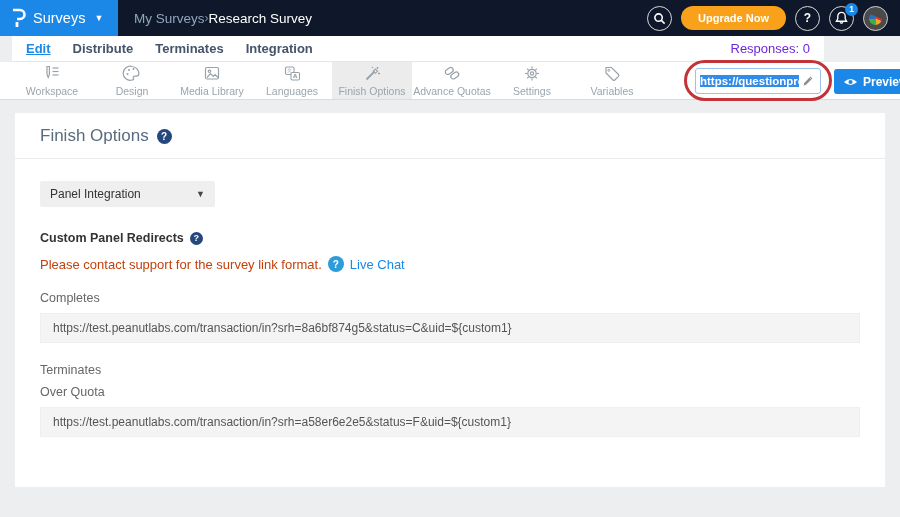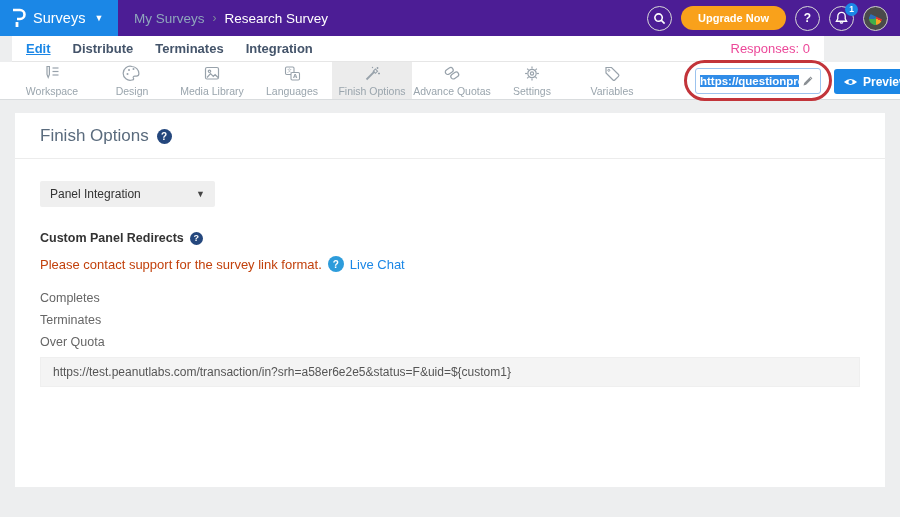--- a/index.html
+++ b/index.html
@@ -2,27 +2,27 @@
 <html><head>
 <meta charset="utf-8">
 <style>
   * { margin:0; padding:0; box-sizing:border-box; }
   html,body { width:900px; height:517px; overflow:hidden; background:#EDEEEF;
     font-family:"Liberation Sans", sans-serif; }
   .app { position:relative; width:900px; height:517px; }
 
   
   .topbar { position:absolute; top:0; left:0; width:900px; height:36px;
-    background:#4c1d95; display:flex; align-items:center; }
+    background:#0f172a; display:flex; align-items:center; }
   .logo-block { width:118px; height:36px; background:#1B87E6; display:flex;
     align-items:center; padding:0 10px; gap:7px; cursor:pointer; }
   .logo-mark { width:16px; height:20px; flex:0 0 auto; }
   .product-name { color:#fff; font-size:14.5px; }
   .caret { color:#fff; font-size:9px; margin-left:2px; }
-  .breadcrumb { display:flex; align-items:center; gap:8px; margin-left:16px; font-size:13.5px; }
+  .breadcrumb { display:flex; align-items:center; margin-left:16px; font-size:13.5px; }
   .crumb-parent { color:#8FA6BC; cursor:pointer; }
   .crumb-sep { color:#7d8b99; font-size:12px; }
   .crumb-current { color:#ffffff; }
   .top-right { margin-left:auto; display:flex; align-items:center; gap:9px; padding-right:12px; }
   .circle-btn { width:25px; height:25px; border:1.6px solid #d8d8d8; border-radius:50%;
     display:flex; align-items:center; justify-content:center; cursor:pointer; position:relative;
     color:#fff; font-size:12px; font-weight:bold; background:transparent; }
   .upgrade-btn { background:#F9A11B; color:#fff; font-size:11px; font-weight:bold;
     border:none; border-radius:13px; padding:6px 17px; cursor:pointer; }
   .badge { position:absolute; top:-4px; right:-5px; min-width:13px; height:13px;
@@ -32,21 +32,21 @@
     background:#4a4a4a; display:flex; align-items:center; justify-content:center; cursor:pointer; overflow:hidden; }
   .avatar-swirl { width:13px; height:13px; border-radius:50%;
     background:conic-gradient(#e4342f 0 90deg, #f5a623 90deg 150deg, #3fae49 150deg 240deg, #2a6fb8 240deg 360deg);
     transform:rotate(25deg); clip-path:polygon(0 35%,100% 35%,100% 100%,0 100%); }
 
   
   .navrow { position:absolute; top:36px; left:12px; width:812px; height:26px; background:#fff;
     border-bottom:1px solid #e6e6e6; display:flex; align-items:center; padding:0 14px; gap:22px; }
   .nav-item { font-size:13px; font-weight:bold; color:#44546A; cursor:pointer; }
   .nav-item.active { color:#1B87E6; text-decoration:underline; }
-  .responses { margin-left:auto; color:#ec4899; font-size:13px; }
+  .responses { margin-left:auto; color:#6d28d9; font-size:13px; }
 
   
   .toolbar { position:absolute; top:62px; left:0; width:900px; height:38px; background:#fff;
     border-bottom:1px solid #d9dcde; display:flex; align-items:stretch; padding-left:12px; }
   .tool-item { width:80px; display:flex; flex-direction:column; align-items:center;
     justify-content:center; gap:2px; cursor:pointer; }
   .tool-item.active { background:#ECECEC; }
   .tool-item svg { display:block; }
   .tool-label { font-size:10.5px; color:#9AA5AD; white-space:nowrap; }
 
@@ -277,20 +277,21 @@
         <span class="help-circle small">?</span>
       </div>
 
       <div class="notice-row">
         <span class="notice-text">Please contact support for the survey link format.</span>
         <span class="chat-circle">?</span>
         <span class="live-chat-link">Live Chat</span>
       </div>
 
       <div class="field-label">Completes</div>
+      <input class="field-input" type="text" value="https://test.peanutlabs.com/transaction/in?srh=8a6bf874g5&amp;status=C&amp;uid=${custom1}" style="">
 
       <div class="field-label">Terminates</div>
 
       <div class="field-label">Over Quota</div>
       <input class="field-input" type="text" value="https://test.peanutlabs.com/transaction/in?srh=a58er6e2e5&amp;status=F&amp;uid=${custom1}" style="">
 
       
       
     </div>
   </div>

